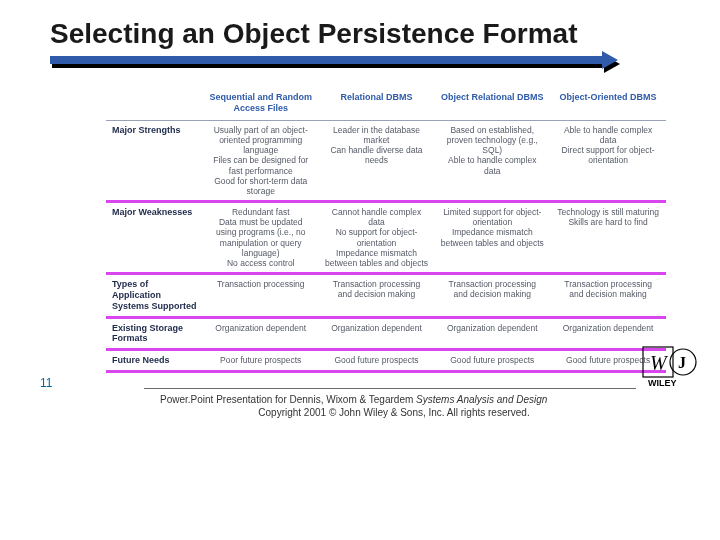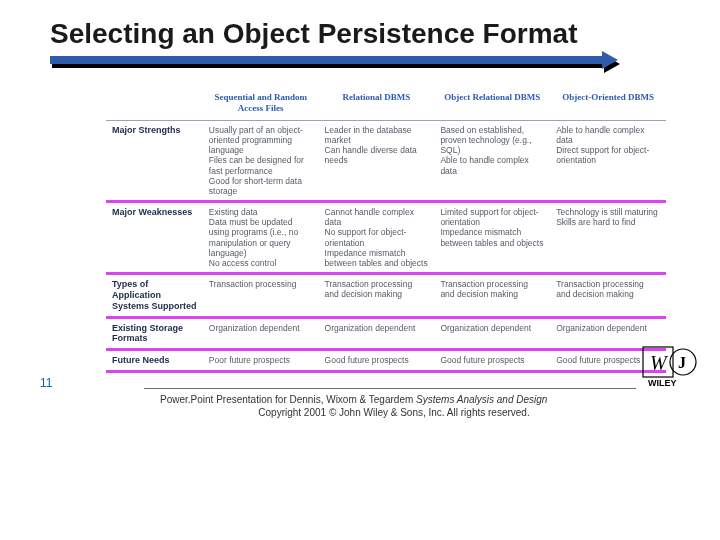--- a/index.html
+++ b/index.html
@@ -8,26 +8,26 @@
   .title { font-family: "Verdana", Arial, sans-serif; font-weight: 700; font-size: 28px; line-height: 1.15; color: #1a1a1a; }
   .rule-wrap { position: relative; margin-top: 6px; height: 14px; }
   .rule-shadow { position: absolute; left: 2px; top: 4px; width: 552px; height: 8px; background: #000; }
   .rule-main   { position: absolute; left: 0;  top: 0;  width: 552px; height: 8px; background: #2f5baa; }
   .arrowhead-shadow { position: absolute; left: 554px; top: -1px; width: 0; height: 0; border-top: 9px solid transparent; border-bottom: 9px solid transparent; border-left: 16px solid #000; }
   .arrowhead-main   { position: absolute; left: 552px; top: -5px; width: 0; height: 0; border-top: 9px solid transparent; border-bottom: 9px solid transparent; border-left: 16px solid #2f5baa; }
 
   .table-wrap { margin: 18px 14px 0 56px; }
   table { width: 100%; border-collapse: collapse; font-size: 8.5px; line-height: 1.2; color: #555a66; }
   th, td { text-align: left; vertical-align: top; padding: 4px 6px; }
-  thead th { color: #2f5baa; font-weight: 700; font-size: 9px; text-align: center; padding-bottom: 6px; border-bottom: 1px solid #9aa2b8; font-family: Liberation Serif, serif; }
+  thead th { color: #2f5baa; font-weight: 700; font-size: 9px; text-align: center; padding-bottom: 6px; border-bottom: 1px solid #9aa2b8; }
   thead th:first-child { text-align: left; }
   tbody td.rowhead { color: #1f2a4b; font-weight: 700; font-size: 9px; width: 92px; }
   tbody tr { border-bottom: 3px solid #d946ef; }
   tbody td { width: 110px; }
-  .cell-lines span { display: block; }
+  .cell-lines span { display: block; text-align: center; }
 
   .footer { position: absolute; left: 0; right: 0; bottom: 14px; }
   .footer-rule { position: absolute; left: 144px; right: 84px; top: -6px; height: 1px; background: #6a6a6a; }
   .slide-number { position: absolute; left: 40px; bottom: 4px; font-size: 12px; color: #0369a1; }
   .footer-text { position: absolute; left: 160px; right: 92px; top: 0; font-size: 10px; color: #333; text-align: left; line-height: 1.25; }
   .footer-text .l2 { display: block; text-align: center; }
   .footer-text em { font-style: italic; }
 
   .logo { position: absolute; right: 22px; bottom: 6px; width: 56px; height: 42px; }
   .logo svg { width: 56px; height: 42px; }
@@ -73,21 +73,21 @@
               <span>Able to handle complex data</span>
             </td>
             <td class="cell-lines">
               <span>Able to handle complex data</span>
               <span>Direct support for object-orientation</span>
             </td>
           </tr>
           <tr>
             <td class="rowhead">Major Weaknesses</td>
             <td class="cell-lines">
-              <span>Existing data</span>
+              <span>Redundant fast</span>
               <span>Data must be updated using programs (i.e., no manipulation or query language)</span>
               <span>No access control</span>
             </td>
             <td class="cell-lines">
               <span>Cannot handle complex data</span>
               <span>No support for object-orientation</span>
               <span>Impedance mismatch between tables and objects</span>
             </td>
             <td class="cell-lines">
               <span>Limited support for object-orientation</span>

